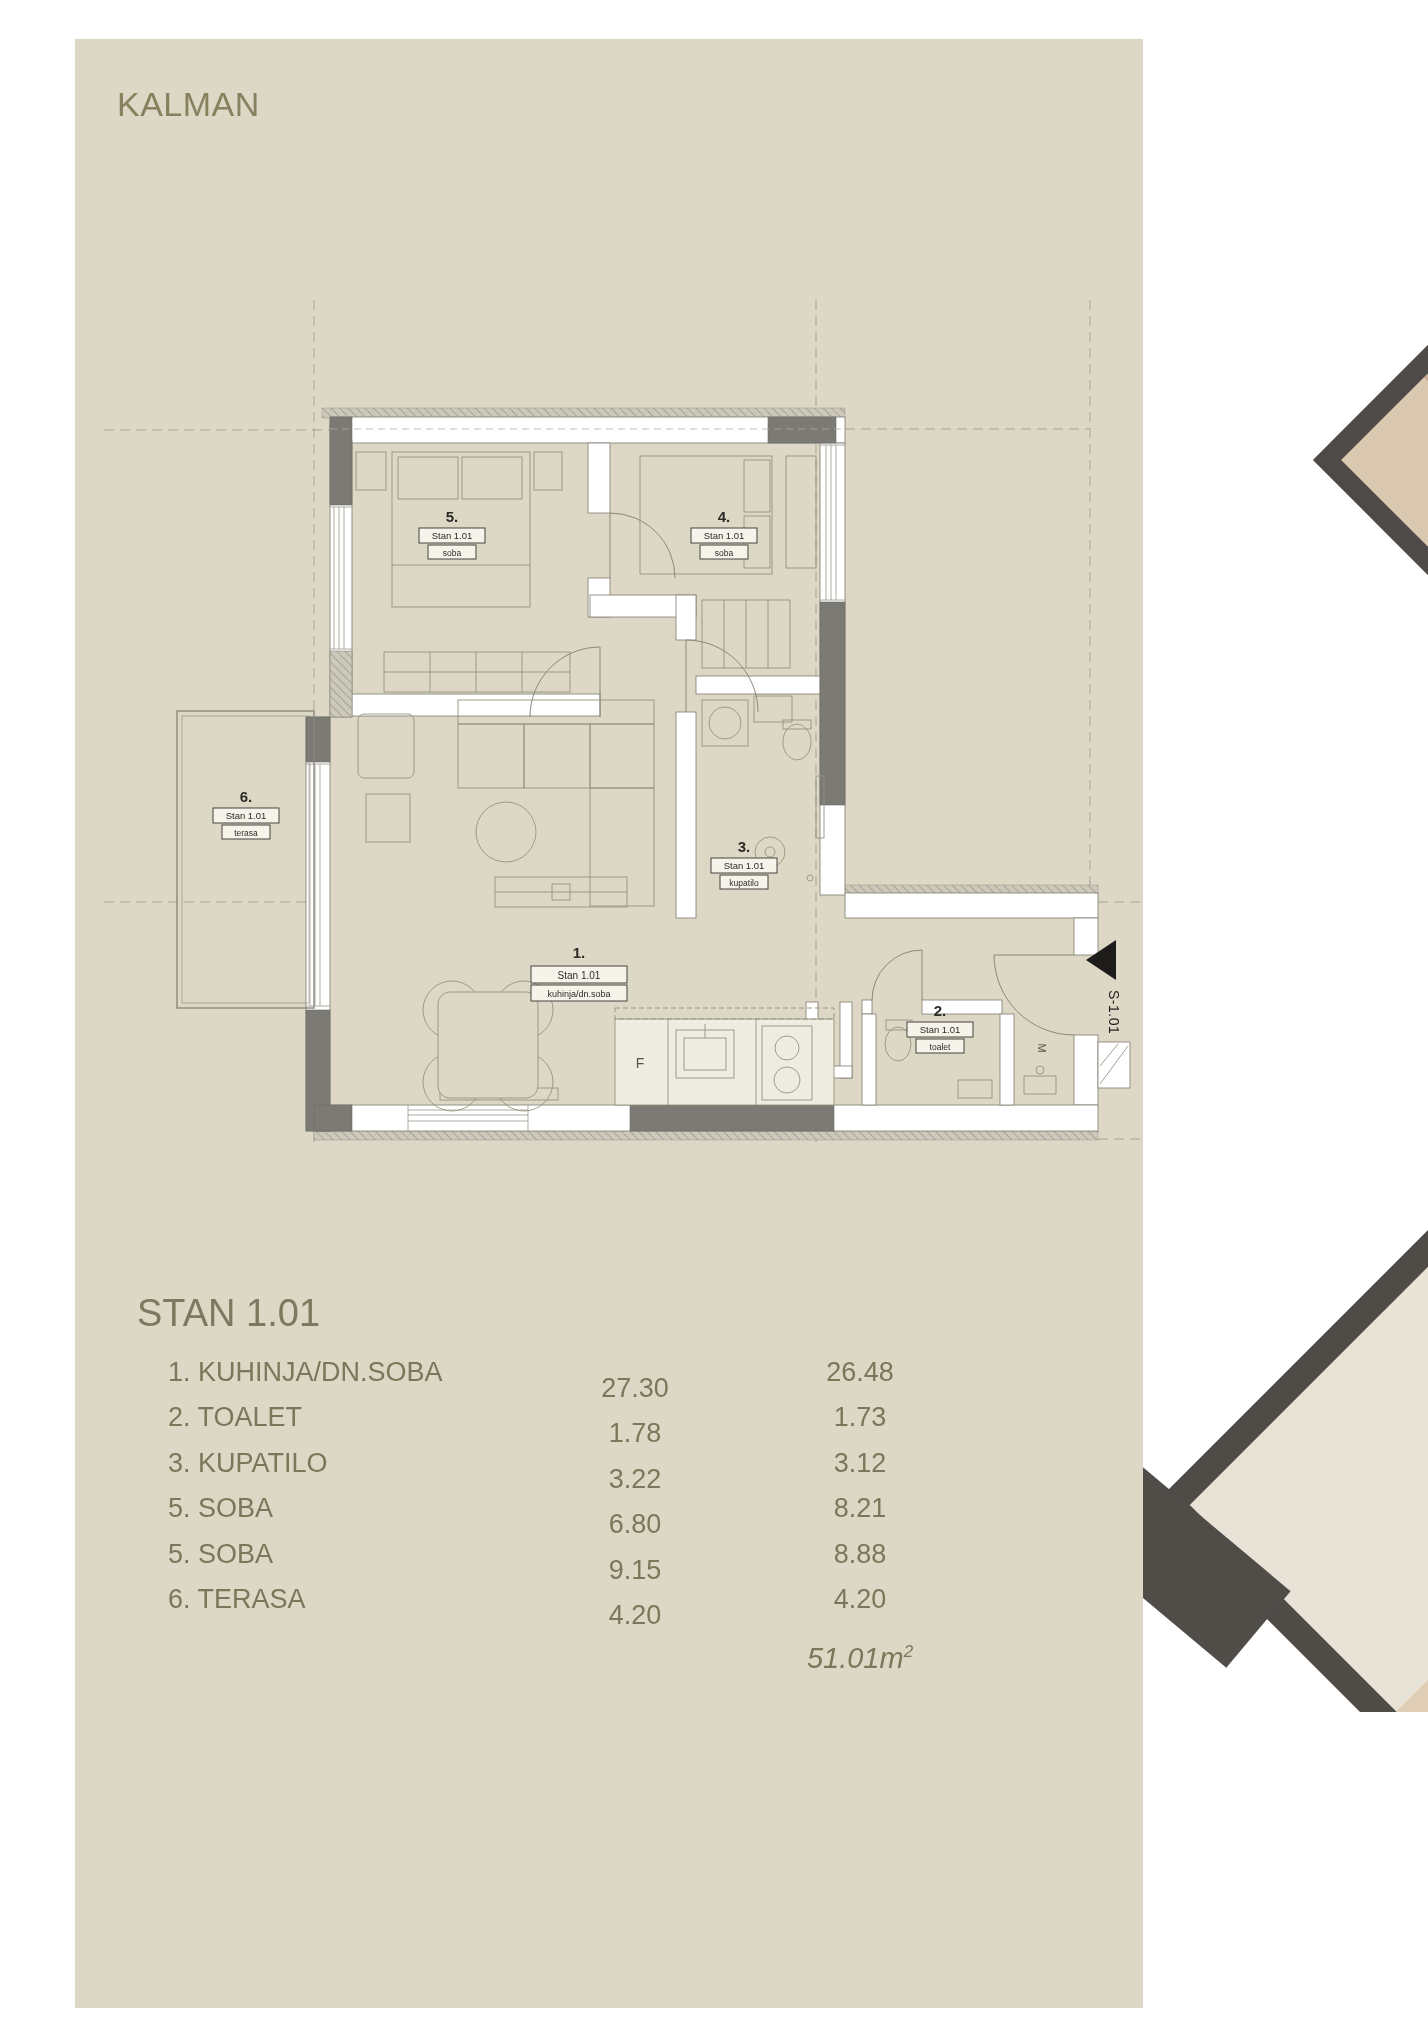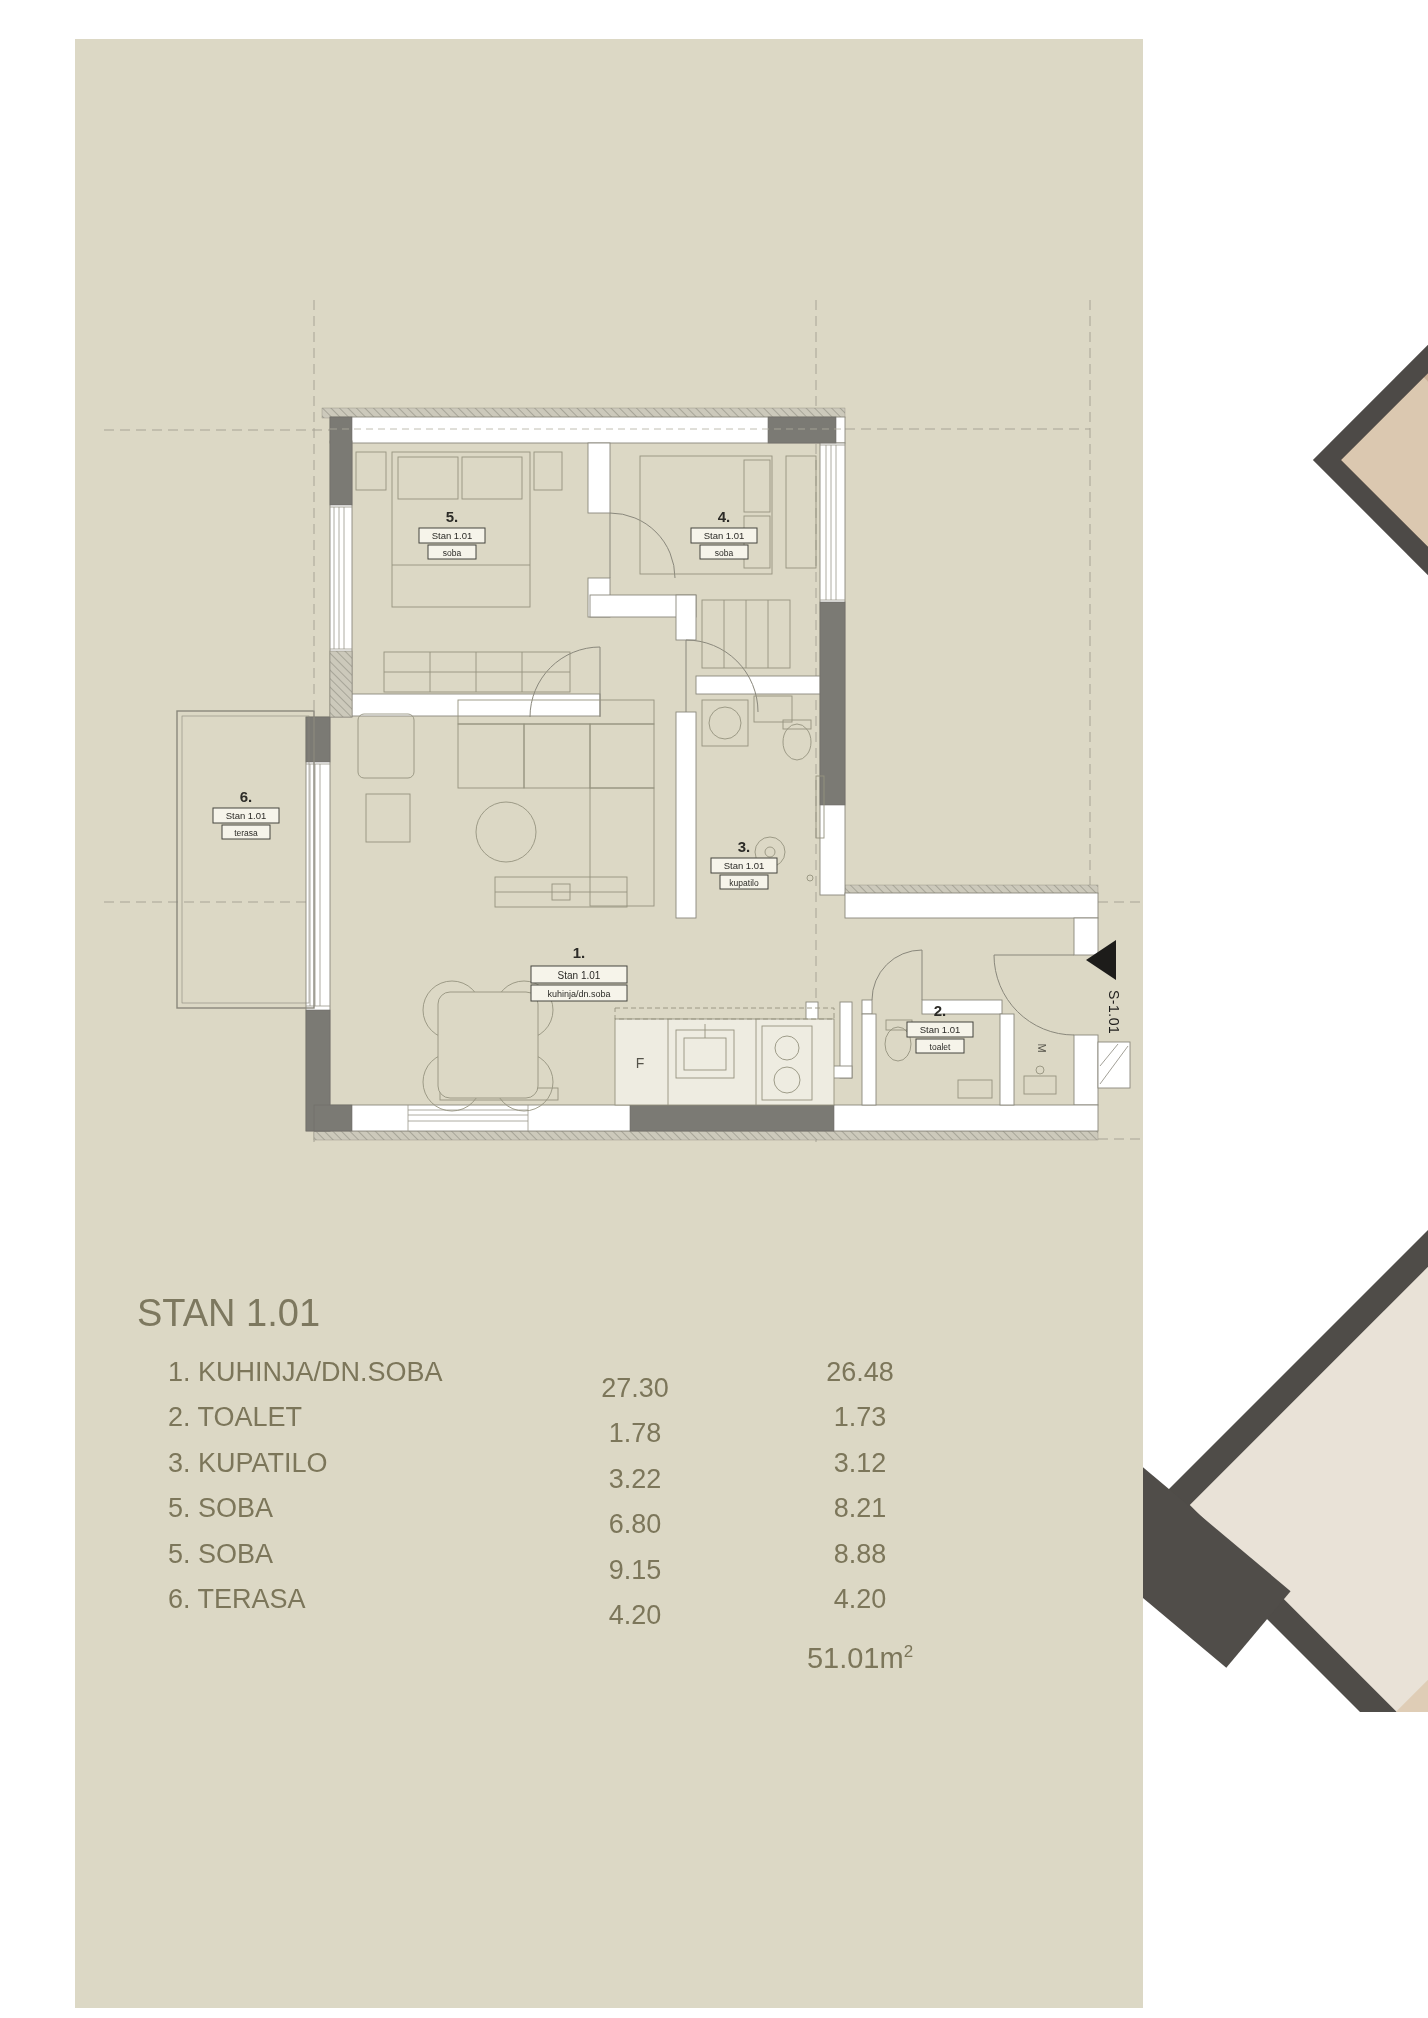--- a/index.html
+++ b/index.html
@@ -11,21 +11,21 @@
           letter-spacing:.5px;}
   .plan-svg{position:absolute;left:0;top:0;pointer-events:none;}
   .plan-svg text{font-family:"Liberation Sans", sans-serif;}
   
   .tbl-title{position:absolute;left:137px;top:1292px;font-size:38px;color:#7d785f;}
   .trow{position:absolute;height:32px;font-size:27px;color:#7c765a;white-space:nowrap;}
   .trow .lbl{position:absolute;left:168px;top:0;text-align:center;}
   .trow .v1{position:absolute;left:555px;top:16px;width:160px;text-align:center;}
   .trow .v2{position:absolute;left:780px;top:0;width:160px;text-align:center;}
   .total{position:absolute;left:780px;top:1642px;width:160px;text-align:center;
-         font-size:29px;color:#7c765a;}
+         font-size:29px;color:#7c765a;font-style:italic;}
   .total sup{font-size:17px;}
   
   .r3d{position:absolute;left:1143px;top:0;width:285px;height:1712px;overflow:hidden;}
   .frag-top{position:absolute;left:232px;top:310px;width:300px;height:300px;
             transform:rotate(45deg);background:#4d4a47;}
   .frag-top .in{position:absolute;inset:20px;background:#c7ae94;overflow:hidden;}
   .frag-top .in .a{position:absolute;left:0;bottom:0;width:100%;height:45%;background:#dbc8b0;}
   .frag-bottom{position:absolute;left:155px;top:1155px;width:700px;height:700px;
                transform:rotate(45deg);background:#4f4c48;}
   .frag-bottom .in{position:absolute;inset:26px;background:#e9e2d7;overflow:hidden;}
@@ -34,20 +34,21 @@
              transform:rotate(40deg);background:#504d49;}
 </style>
 </head>
 <body>
 
 <div class="page">
 
   <div class="panel"></div>
 
   <div class="header">
+    <div>KALMAN</div>
   </div>
 
   <svg class="plan-svg" width="1428" height="2018" viewBox="0 0 1428 2018">
     <defs>
       <pattern id="hatch" width="6" height="6" patternUnits="userSpaceOnUse" patternTransform="rotate(45)">
         <rect width="6" height="6" fill="#ccc9bb"></rect>
         <path d="M0,0 H6" stroke="#8f8d80" stroke-width="1.2"></path>
       </pattern>
     </defs>
 

